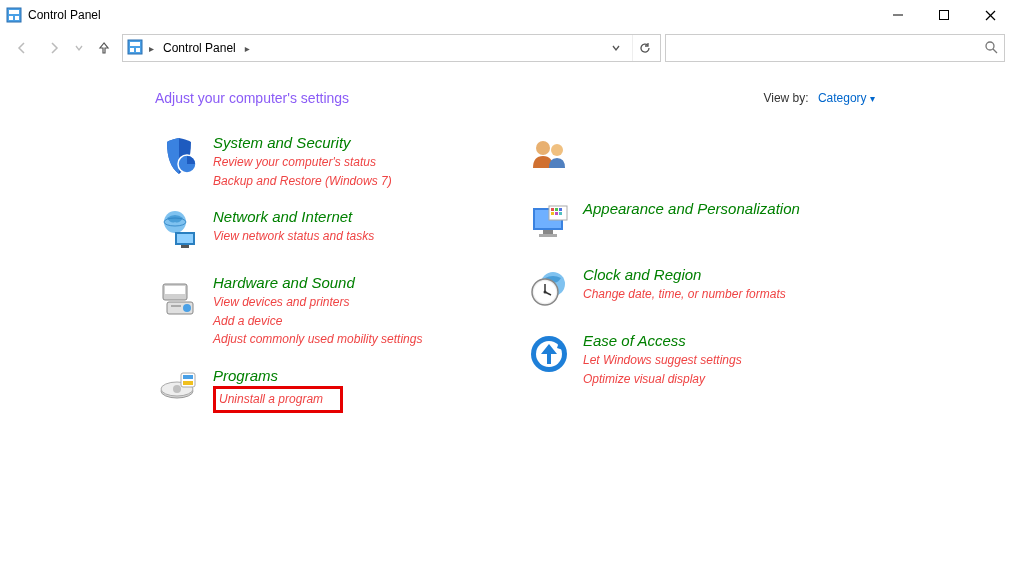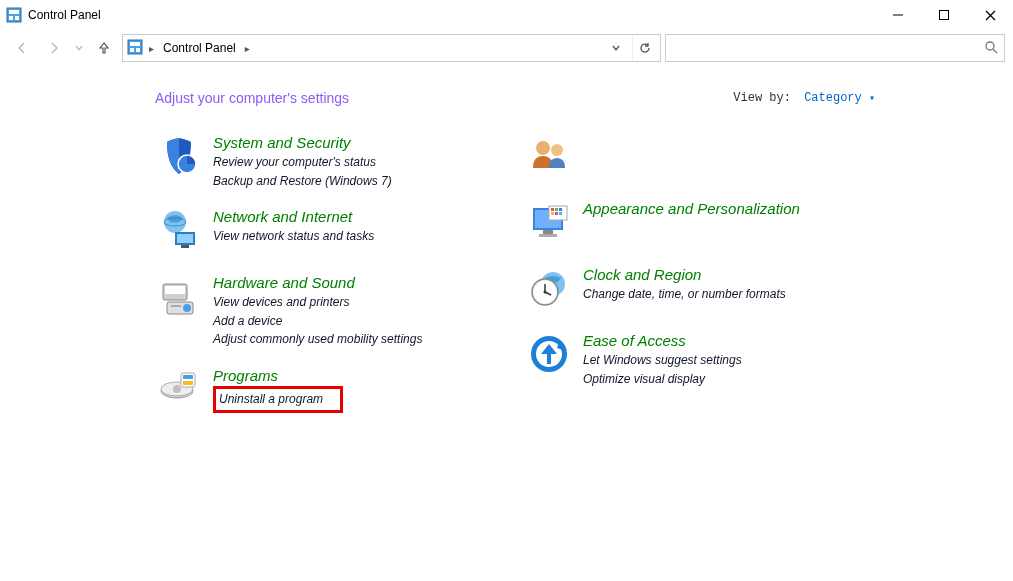--- a/index.html
+++ b/index.html
@@ -84,21 +84,20 @@
     align-items:center;
     width: 720px;
   }
   .heading {
     color: #8b5cf6;
     font-size: 14px;
   }
   .viewby {
     margin-left:auto;
     font-size:12px;
-    font-family:Liberation Mono, monospace;
   }
   .viewby-label { color:#333; }
   .viewby-value { color:#0066cc; margin-left:6px; }
 
   .columns {
     display:flex;
     margin-top: 28px;
     gap: 40px;
   }
   .col { width: 330px; }
@@ -113,21 +112,21 @@
     margin-right: 10px;
     display:flex; align-items:flex-start; justify-content:center;
   }
   .cat-body { padding-top: 0px; }
   .cat-title {
     color: #008000;
     font-size: 15px;
     margin-bottom: 2px;
   }
   .cat-link {
-    color: #0f172a;
+    color: #ef4444;
     font-size: 12px;
     display:block;
     line-height: 1.55;
     text-decoration: none;
   }
   .shield-mini {
     display:inline-block; vertical-align: -2px; margin-right:4px;
   }
   .highlight-box {
     border: 3px solid #e60000;

